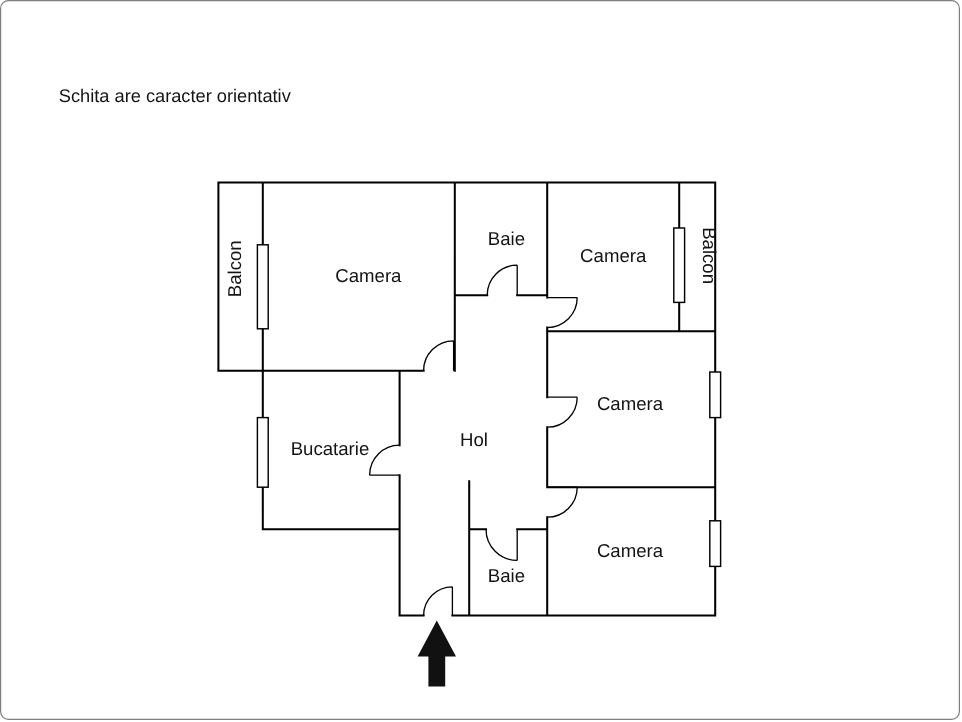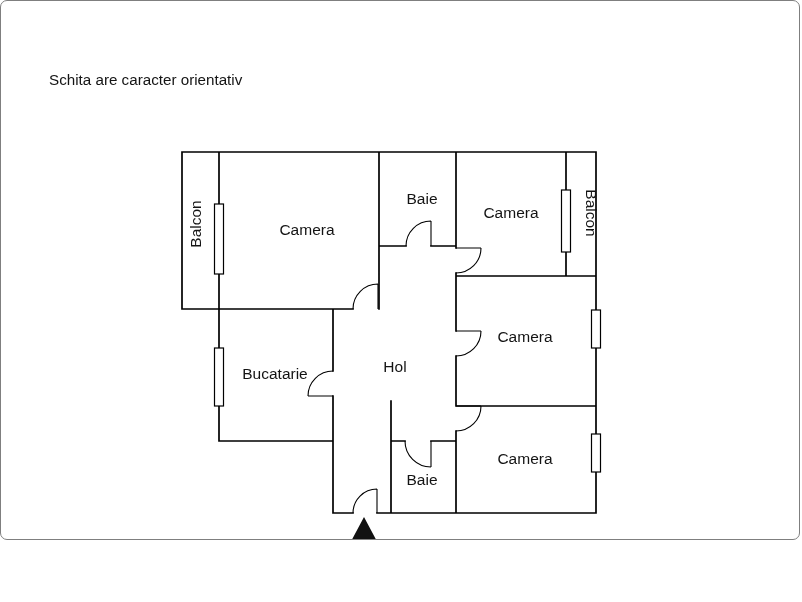--- a/index.html
+++ b/index.html
@@ -1,21 +1,21 @@
 <!DOCTYPE html>
 <html><head>
 <meta charset="utf-8">
 <style>
   * { margin: 0; padding: 0; box-sizing: border-box; }
   html, body { background: #ffffff; }
   body { font-family: "Liberation Sans", sans-serif; }
   .page {
     position: relative;
     width: 800px;
-    height: 540px;
+    height: 600px;
     background: #ffffff;
     border: 1px solid #7f7f7f;
     border-radius: 7px;
     overflow: hidden;
   }
   svg { display: block; }
   svg text {
     font-family: "Liberation Sans", sans-serif;
     font-size: 15.5px;
     fill: #141414;

